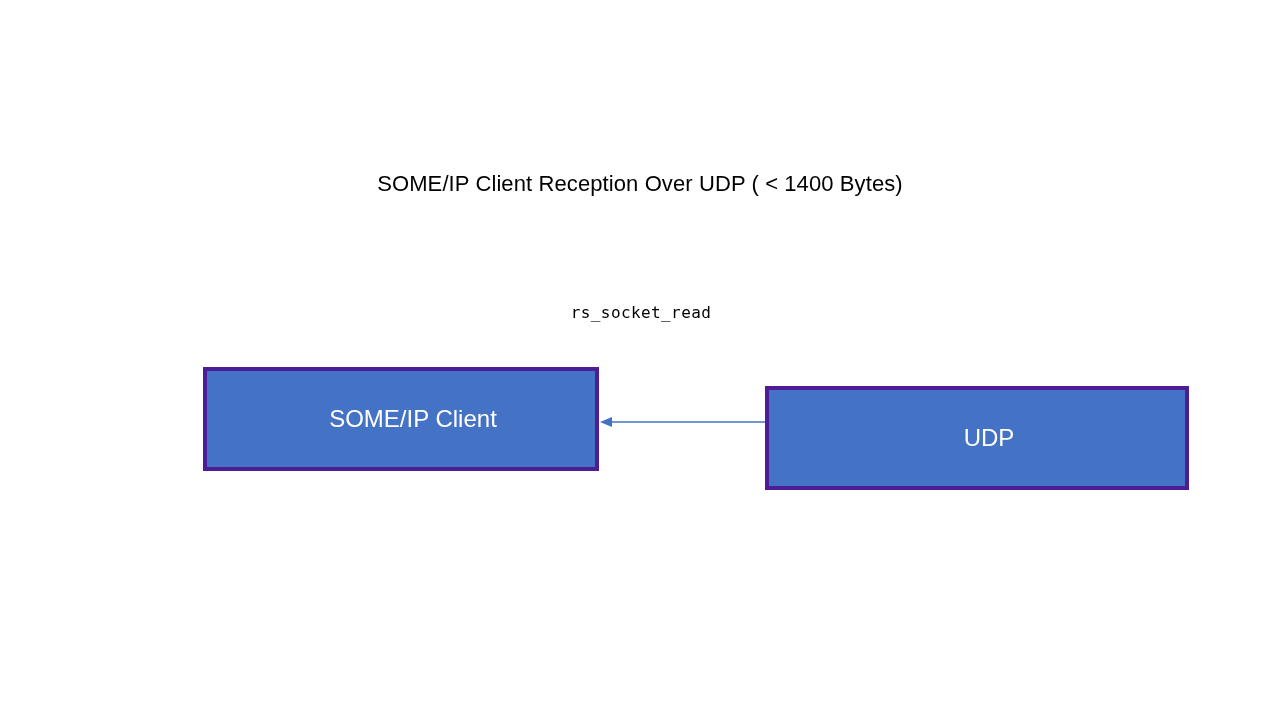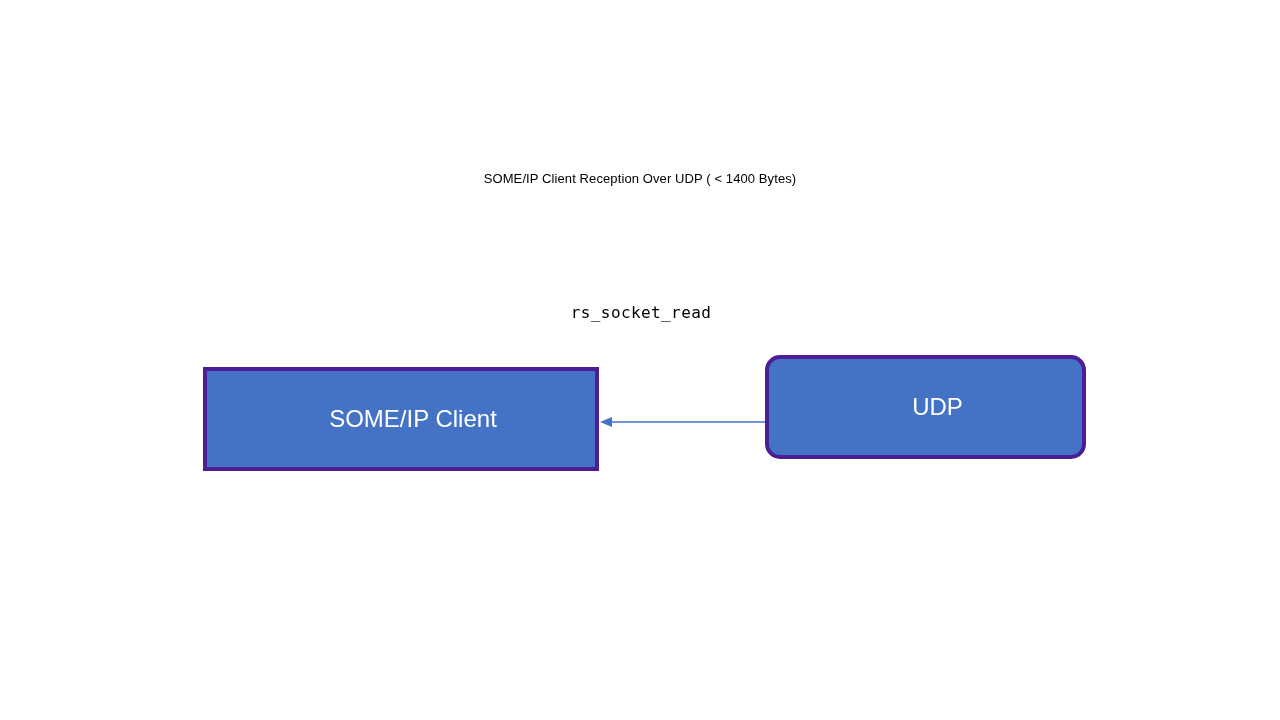--- a/index.html
+++ b/index.html
@@ -17,21 +17,21 @@
     position: relative;
     width: 1280px;
     height: 720px;
   }
   .diagram-title {
     position: absolute;
     left: 0;
     top: 171px;
     width: 1280px;
     text-align: center;
-    font-size: 13px;
+    font-size: 22px;
     color: #000000;
     letter-spacing: 0.1px;
     white-space: nowrap;
   }
   .edge-label {
     position: absolute;
     left: 341px;
     top: 303px;
     width: 600px;
     text-align: center;
@@ -58,24 +58,23 @@
     white-space: nowrap;
   }
   #node-someip-client {
     left: 203px;
     top: 367px;
     width: 396px;
     height: 104px;
   }
   #node-udp {
     left: 765px;
-    top: 355px;
-    width: 321px;
+    top: 386px;
+    width: 424px;
     height: 104px;
-    border-radius: 15px;
   }
   #edge-layer {
     position: absolute;
     left: 0;
     top: 0;
     width: 1280px;
     height: 720px;
     pointer-events: none;
   }
 </style>

